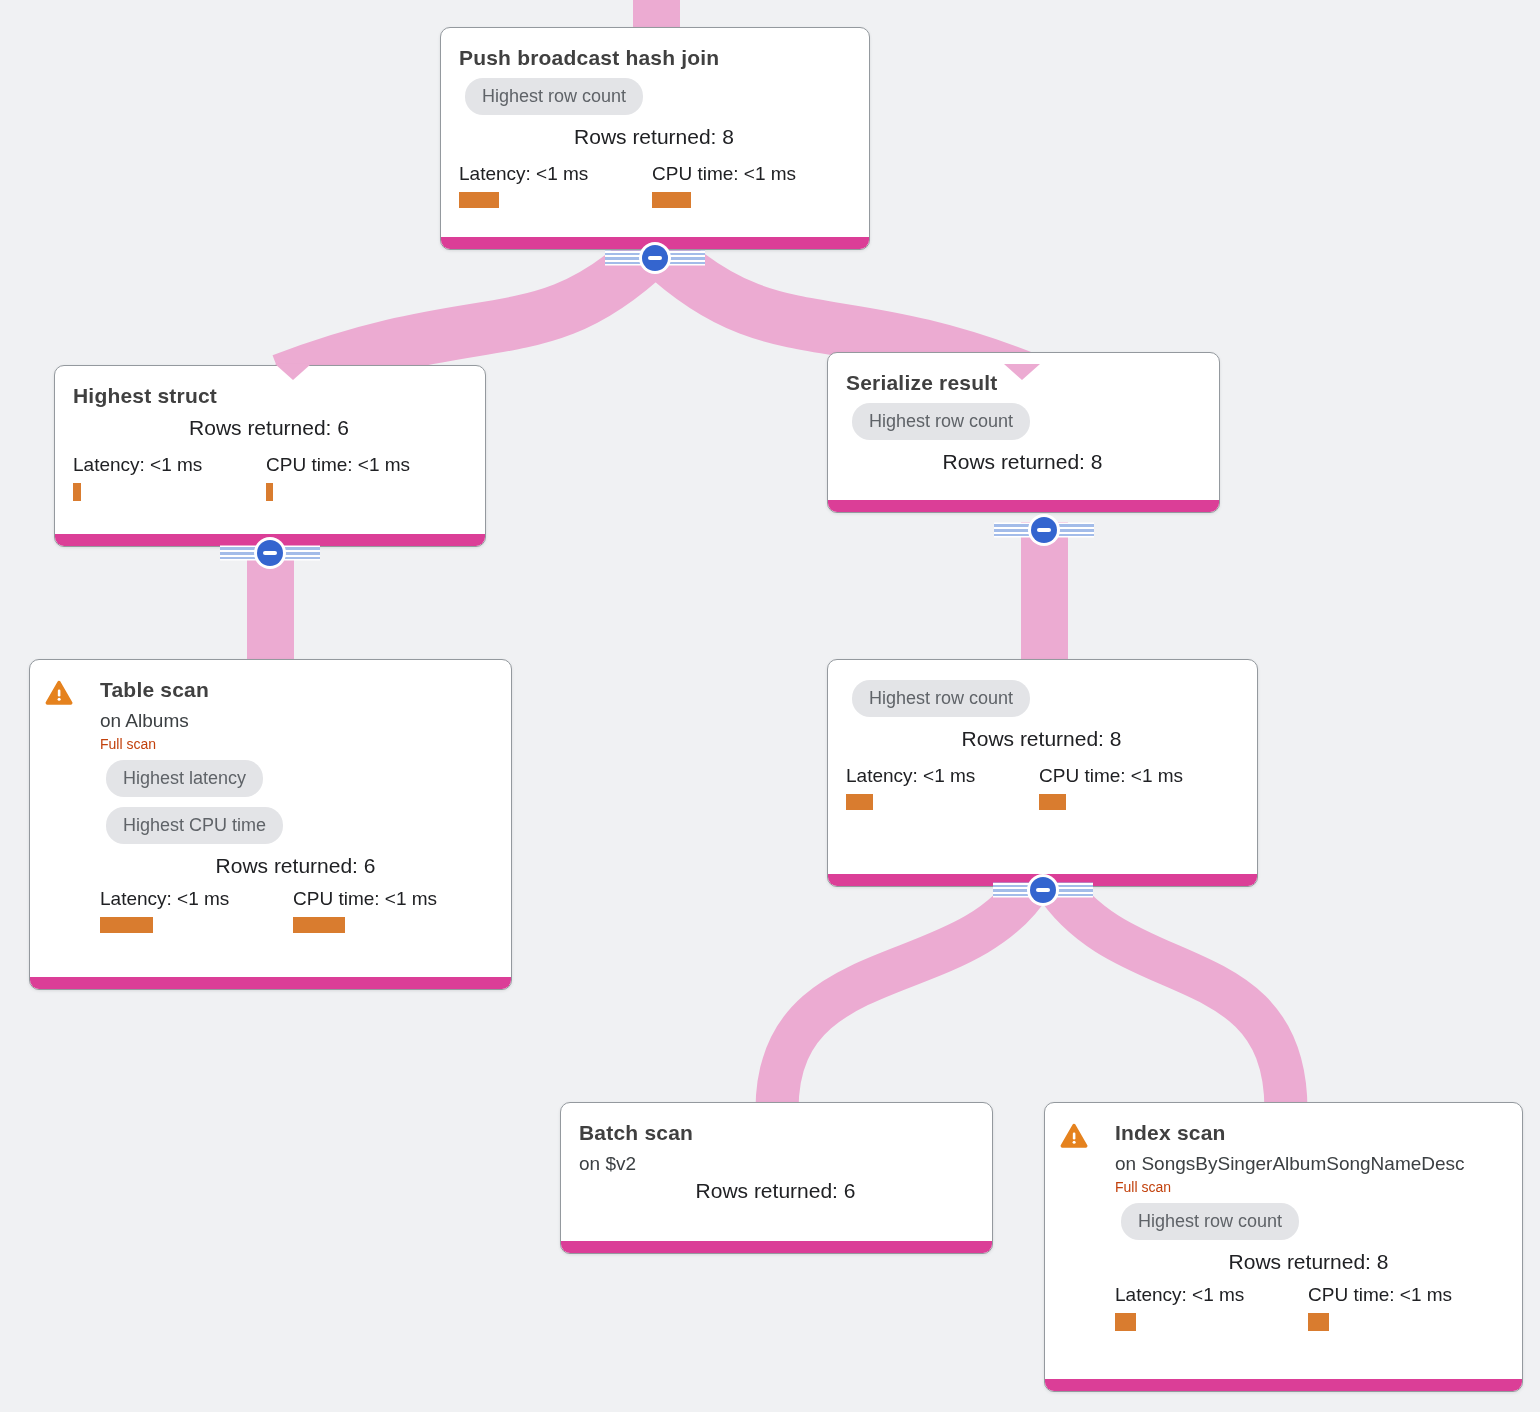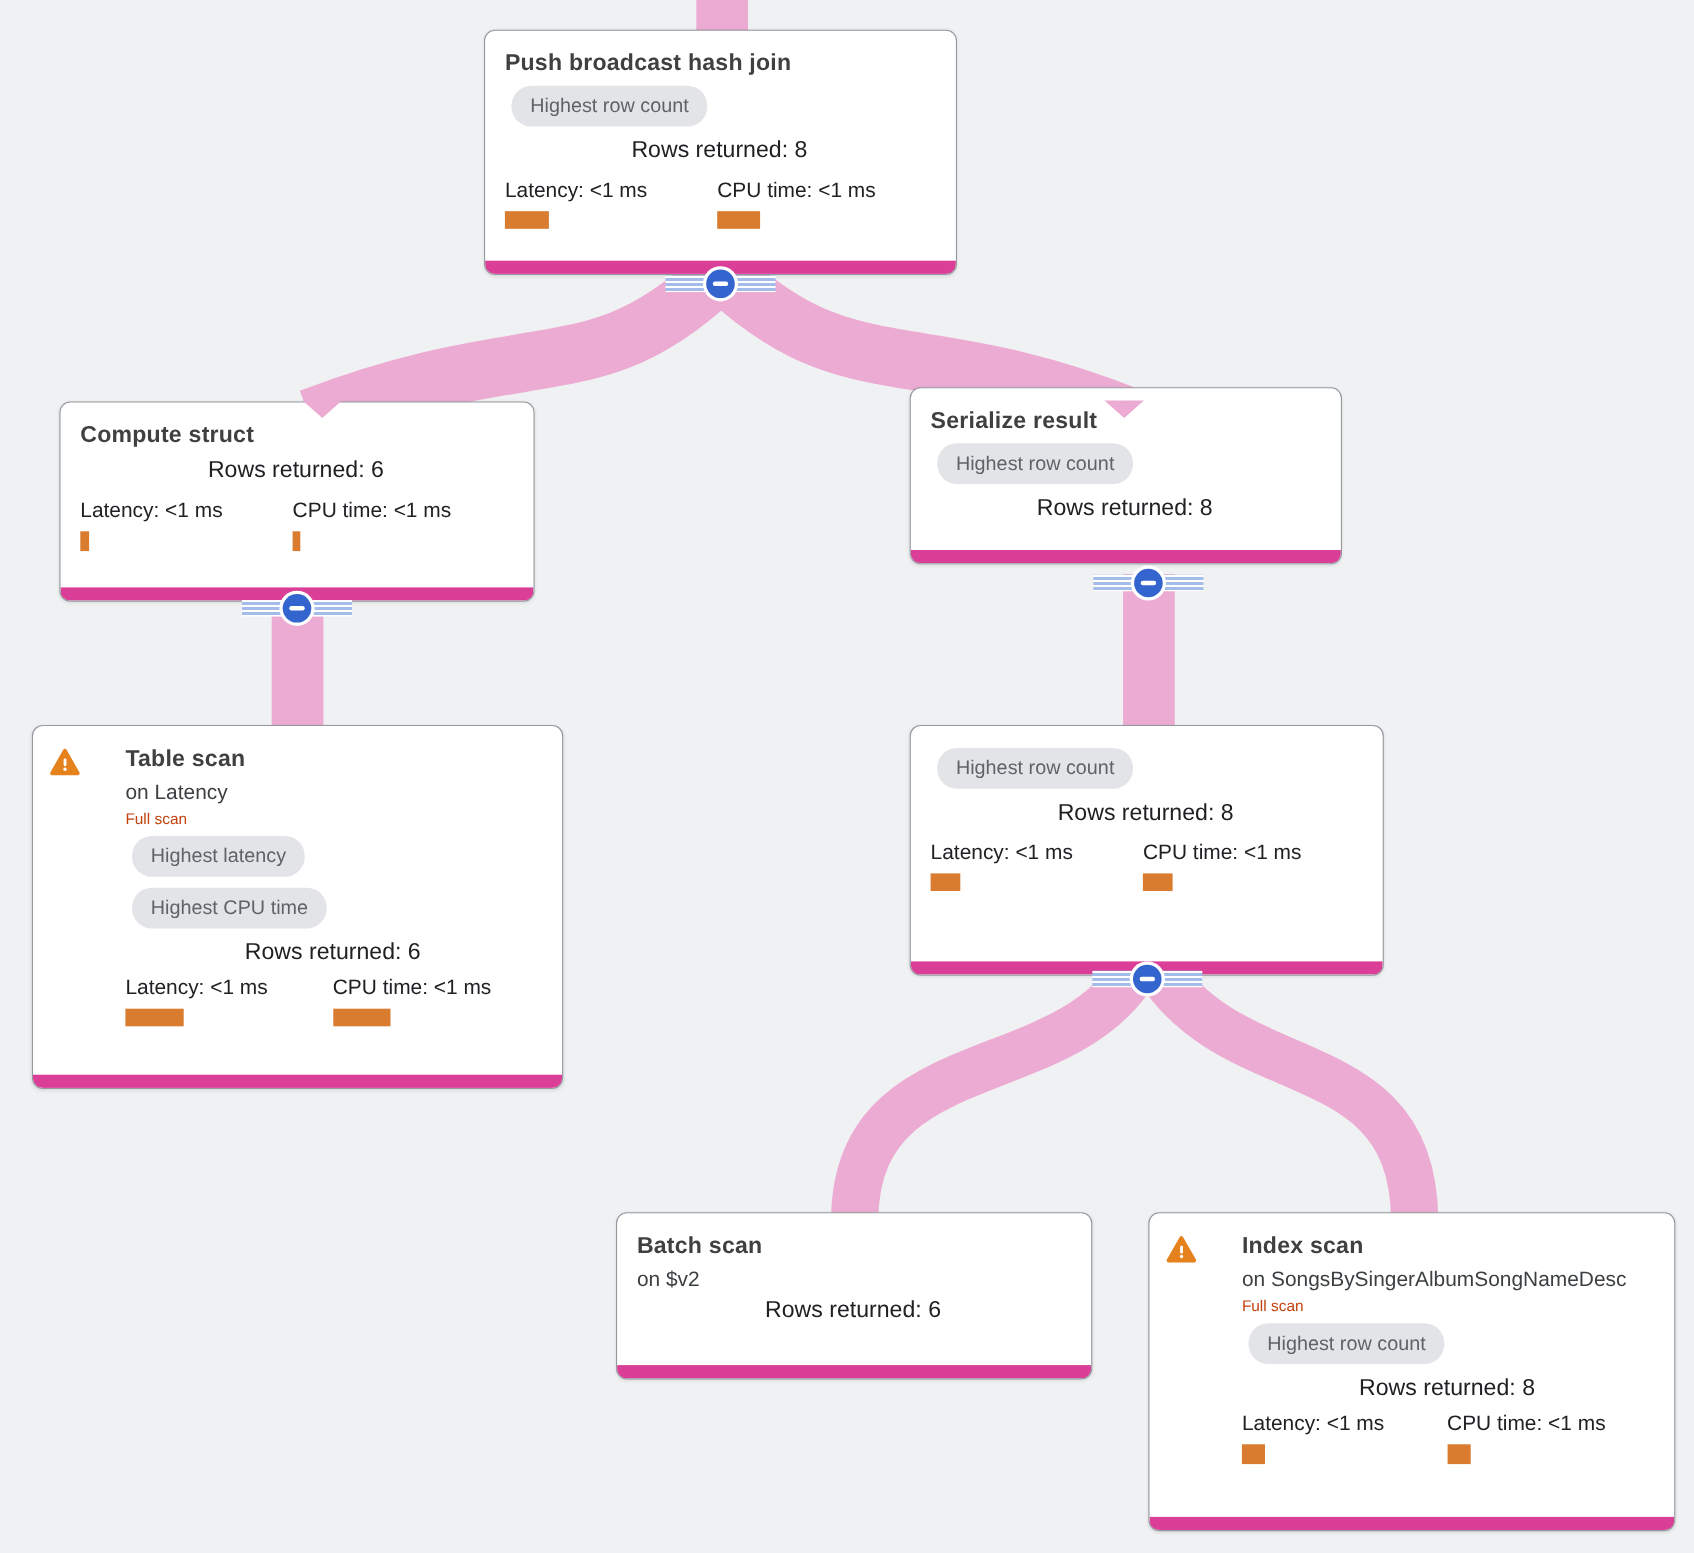--- a/index.html
+++ b/index.html
@@ -30,22 +30,21 @@
   .card .footer{
     position:absolute;
     left:0;right:0;bottom:0;
     height:12px;
     background:#DB3E97;
   }
   .card .body{
     padding:18px 20px 14px 18px;
   }
   .card.warned .body{
-    padding-left:42px;
-    margin-left:42px;
+    padding-left:70px;
   }
   .warn-icon{
     position:absolute;
     left:15px;top:20px;
     width:28px;height:26px;
   }
   .title{
     font-size:21px;
     font-weight:700;
     color:#404040;
@@ -159,21 +158,21 @@
           <div class="metric-label">CPU time: &lt;1 ms</div>
           <div class="bar" style="width: 39px;"></div>
         </div>
       </div>
     </div>
     <div class="footer"></div>
   </div>
 
   <div class="card" style="left:54px;top:365px;width:432px;height:182px;">
     <div class="body">
-      <div class="title">Compute struct</div>
+      <div class="title">Highest struct</div>
       <div class="rows">Rows returned: 6</div>
       <div class="metrics">
         <div class="metric">
           <div class="metric-label">Latency: &lt;1 ms</div>
           <div class="bar" style="height: 18px; width: 8px;"></div>
         </div>
         <div class="metric">
           <div class="metric-label">CPU time: &lt;1 ms</div>
           <div class="bar" style="height: 18px; width: 7px;"></div>
         </div>
@@ -185,21 +184,21 @@
   <div class="card warned" style="left:29px;top:659px;width:483px;height:331px;">
     <div class="warn-icon">
       <svg viewBox="0 0 24 22" width="28" height="26">
         <path d="M12 2 L22 19.5 H2 Z" fill="#E5821E" stroke="#E5821E" stroke-width="3" stroke-linejoin="round"></path>
         <rect x="11" y="8" width="2.2" height="6" rx="1" fill="#FFFFFF"></rect>
         <circle cx="12.1" cy="16.4" r="1.3" fill="#FFFFFF"></circle>
       </svg>
     </div>
     <div class="body">
       <div class="title">Table scan</div>
-      <div class="sub">on Latency</div>
+      <div class="sub">on Albums</div>
       <div class="muted">Full scan</div>
       <div class="badge">Highest latency</div>
       <div class="badge">Highest CPU time</div>
       <div class="rows">Rows returned: 6</div>
       <div class="metrics" style="margin-top:10px;">
         <div class="metric">
           <div class="metric-label">Latency: &lt;1 ms</div>
           <div class="bar" style="width: 53px;"></div>
         </div>
         <div class="metric">

